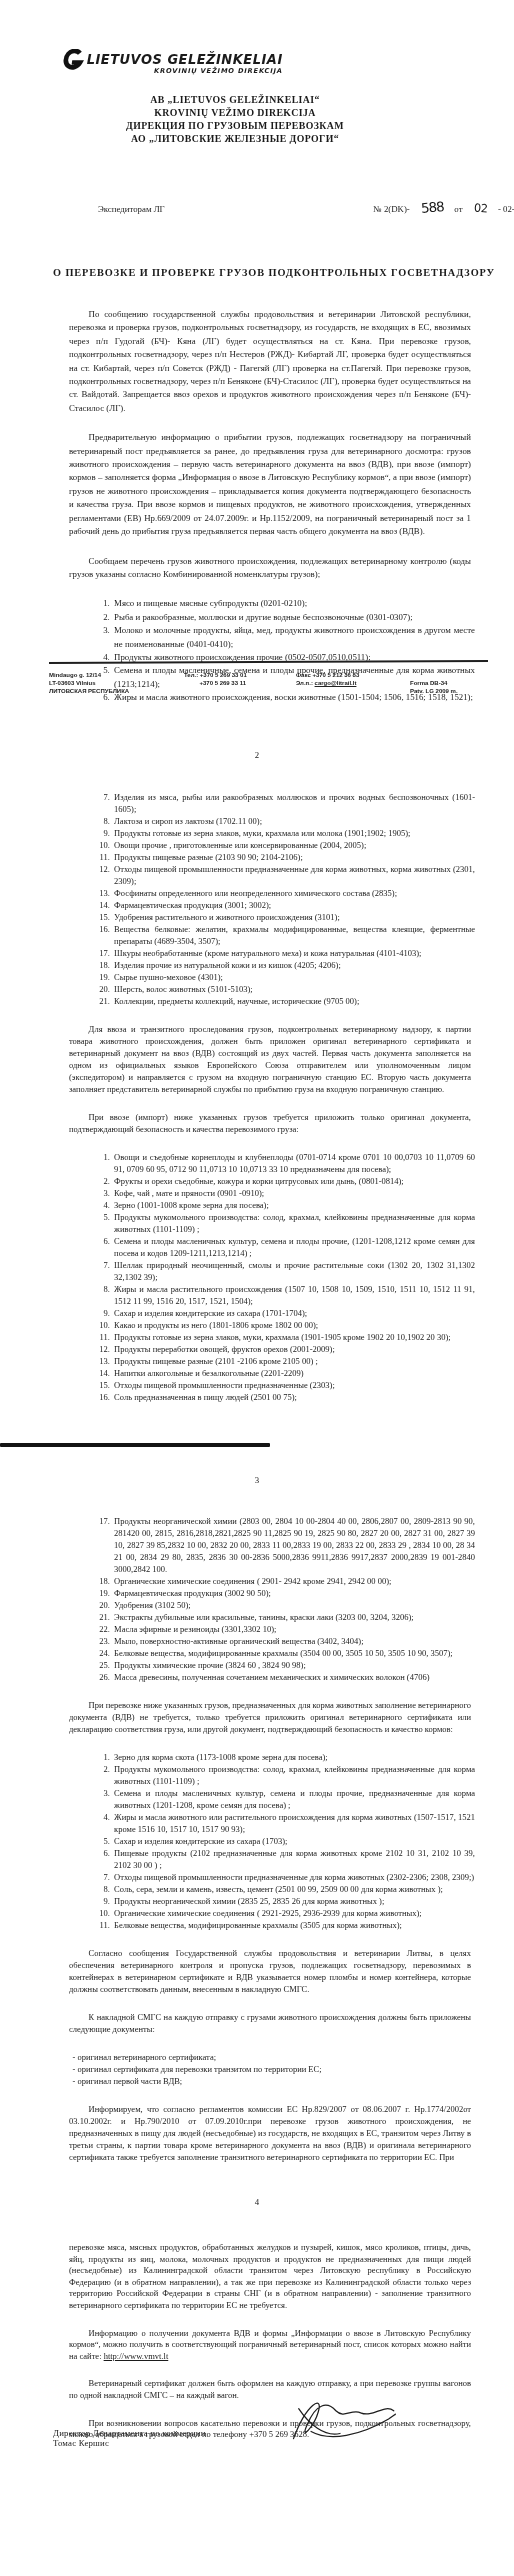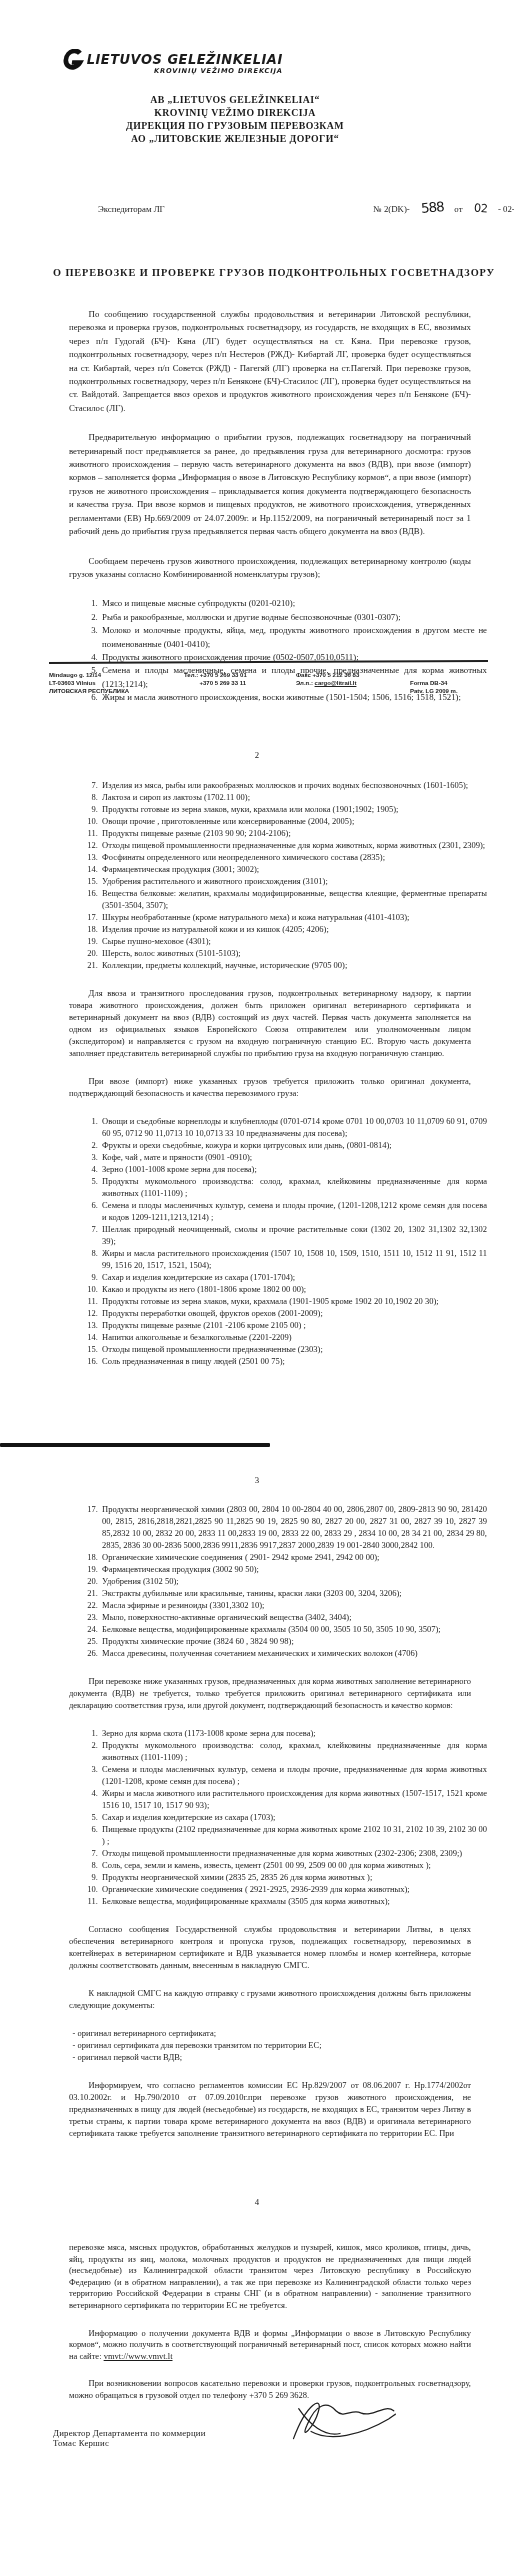--- a/index.html
+++ b/index.html
@@ -31,21 +31,21 @@
   
   .doc-title{left:53px;top:267px;width:434px;font-weight:bold;font-size:10.3px;
              letter-spacing:0.9px;white-space:nowrap;}
   
   .col{left:53px;width:434px;}
   .pg1{font-size:8.8px;line-height:13.4px;}
   .pgN{font-size:8.5px;line-height:12px;}
   .pg4{font-size:8.5px;line-height:11.6px;}
   p{margin:16px;text-align:justify;text-indent:19.6px;}
   p.noindent{text-indent:0;}
-  ol{margin:0;padding-left:47px;text-align:justify;}
+  ol{margin:12px;padding-left:47px;text-align:justify;}
   ol li{padding-left:2.1px;}
   .dash{padding-left:19.6px;text-indent:0;text-align:left;}
   .pagenum{left:0;width:514px;text-align:center;font-size:8.8px;}
   .weblink{color:#1b1b1b;text-decoration:underline;}
   
   .foot-rule{left:49px;top:661px;width:439px;height:1.5px;background:#1f1f1f;
              transform:rotate(-0.25deg);}
   .foot{left:49px;top:671px;width:446px;display:grid;
         grid-template-columns:135px 112px 114px 84px;
         font-family:"Liberation Sans",sans-serif;font-size:6px;font-weight:bold;
@@ -138,21 +138,21 @@
   <ol start="7">
       <li>Изделия из мяса, рыбы или ракообразных моллюсков и прочих водных беспозвоночных (1601-1605);</li>
       <li>Лактоза и сироп из лактозы (1702.11 00);</li>
       <li>Продукты готовые из зерна злаков, муки, крахмала или молока (1901;1902; 1905);</li>
       <li>Овощи прочие , приготовленные или консервированные (2004, 2005);</li>
       <li>Продукты пищевые разные (2103 90 90; 2104-2106);</li>
       <li>Отходы пищевой промышленности предназначенные для корма животных, корма животных (2301, 2309);</li>
       <li>Фосфинаты определенного или неопределенного химического состава (2835);</li>
       <li>Фармацевтическая продукция (3001; 3002);</li>
       <li>Удобрения растительного и животного происхождения (3101);</li>
-      <li>Вещества белковые: желатин, крахмалы модифицированные, вещества клеящие, ферментные препараты (3501-3504, 3507);</li>
+      <li>Вещества белковые: желатин, крахмалы модифицированные, вещества клеящие, ферментные препараты (4689-3504, 3507);</li>
       <li>Шкуры необработанные (кроме натурального меха) и кожа натуральная (4101-4103);</li>
       <li>Изделия прочие из натуральной кожи и из кишок (4205; 4206);</li>
       <li>Сырье пушно-меховое (4301);</li>
       <li>Шерсть, волос животных (5101-5103);</li>
       <li>Коллекции, предметы коллекций, научные, исторические (9705 00);</li>
     </ol>
   <p>Для ввоза и транзитного проследования грузов, подконтрольных ветеринарному надзору, к партии товара животного происхождения, должен быть приложен оригинал ветеринарного сертификата и ветеринарный документ на ввоз (ВДВ) состоящий из двух частей. Первая часть документа заполняется на одном из официальных языков Европейского Союза отправителем или уполномоченным лицом (экспедитором) и направляется с грузом на входную пограничную станцию ЕС. Вторую часть документа заполняет представитель ветеринарной службы по прибытию груза на входную пограничную станцию.</p>
   <p>При ввозе (импорт) ниже указанных грузов требуется приложить только оригинал документа, подтверждающий безопасность и качества перевозимого груза:</p>
   <ol>
       <li>Овощи и съедобные корнеплоды и клубнеплоды (0701-0714 кроме 0701 10 00,0703 10 11,0709 60 91, 0709 60 95, 0712 90 11,0713 10 10,0713 33 10 предназначены для посева);</li>
@@ -210,21 +210,22 @@
       <div class="dash">- оригинал ветеринарного сертификата;</div>
       <div class="dash">- оригинал сертификата для перевозки транзитом по территории ЕС;</div>
       <div class="dash">- оригинал первой части ВДВ;</div>
     </div>
   <p>Информируем, что согласно регламентов комиссии ЕС Нр.829/2007 от 08.06.2007 г. Нр.1774/2002от 03.10.2002г. и Нр.790/2010 от 07.09.2010г.при перевозке грузов животного происхождения, не предназначенных в пищу для людей (несъедобные) из государств, не входящих в ЕС, транзитом через Литву в третьи страны, к партии товара кроме ветеринарного документа на ввоз (ВДВ) и оригинала ветеринарного сертификата также требуется заполнение транзитного ветеринарного сертификата по территории ЕС. При</p>
 </div>
 
 <div class="abs pagenum" style="top:2197px;">4</div>
 <div class="abs col pg4" style="top:2226px;">
   <p class="noindent">перевозке мяса, мясных продуктов, обработанных желудков и пузырей, кишок, мясо кроликов, птицы, дичь, яйц, продукты из яиц, молока, молочных продуктов и продуктов не предназначенных для пищи людей (несъедобные) из Калининградской области транзитом через Литовскую республику в Российскую Федерацию (и в обратном направлении), а так же при перевозке из Калининградской области только через территорию Российской Федерации в страны СНГ (и в обратном направлении) - заполнение транзитного ветеринарного сертификата по территории ЕС не требуется.</p>
-  <p><span>Информацию о получении документа ВДВ и формы „Информации о ввозе в Литовскую Республику кормов“, можно получить в соответствующий пограничный ветеринарный пост, список которых можно найти на сайте:</span> <a class="weblink">vmvt://www.vmvt.lt</a></p>
+  <p><span>Информацию о получении документа ВДВ и формы „Информации о ввозе в Литовскую Республику кормов“, можно получить в соответствующий пограничный ветеринарный пост, список которых можно найти на сайте:</span> <a class="weblink">http://www.vmvt.lt</a></p>
+  <p>Ветеринарный сертификат должен быть оформлен на каждую отправку, а при перевозке группы вагонов по одной накладной СМГС – на каждый вагон.</p>
   <p>При возникновении вопросов касательно перевозки и проверки грузов, подконтрольных госветнадзору, можно обращаться в грузовой отдел по телефону +370 5 269 3628.</p>
 </div>
 
 <div class="abs closing">
   <span>Директор Департамента по коммерции</span>
   <span>Томас Кершис</span>
 </div>
 <div class="abs sig-svg">
   <svg class="ink" width="123" height="61" viewBox="0 0 238 118">
     <path d="M30 98 C55 30 88 12 78 46 C70 74 42 104 56 72 C74 28 96 26 112 44 C128 60 142 40 160 48 C184 58 206 30 224 44"></path>

